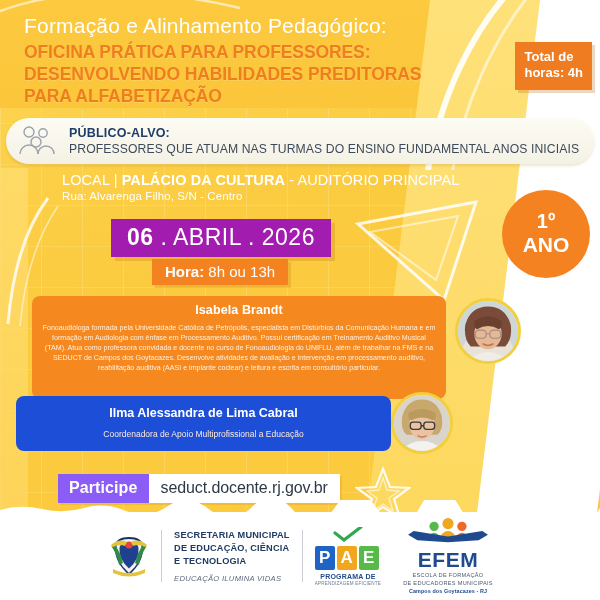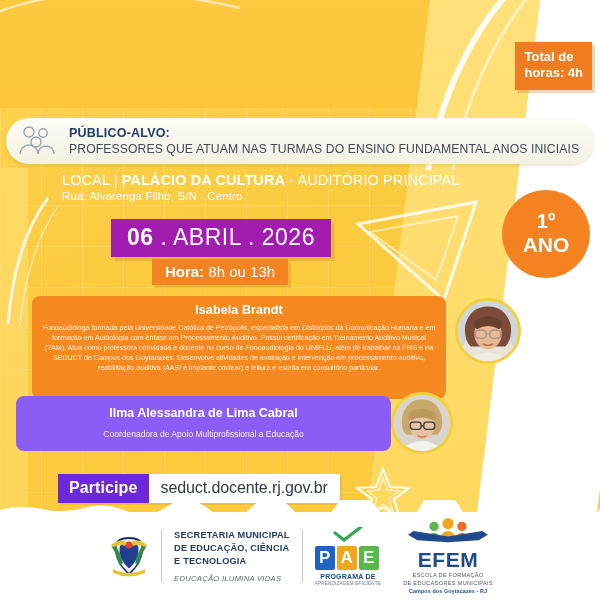--- a/index.html
+++ b/index.html
@@ -141,39 +141,39 @@
     padding:7px 10px 26px 10px;
     color:#ffffff;
   }
   .sp1-name { text-align:center; font-weight:bold; font-size:12.5px; letter-spacing:.1px; }
   .sp1-bio {
     margin-top:6px; text-align:center;
     font-size:7.1px; line-height:1.42; color:#fdf0e2; letter-spacing:0px;
   }
   .sp2 {
     position:absolute; left:16px; top:396px; width:375px;
-    background:#8b5cf6; border-radius:8px;
+    background:#1d4ed8; border-radius:8px;
     padding:10px 10px 12px 10px; color:#ffffff;
   }
   .sp2-name { text-align:center; font-weight:bold; font-size:12.5px; }
   .sp2-role { text-align:center; font-size:8.5px; margin-top:9px; color:#fde9d6; }
   .avatar {
     position:absolute; border-radius:50%;
     border:3px solid #f2cf3d; background:#e9e4dd; overflow:hidden;
   }
   .av1 { left:455px; top:298px; width:66px; height:66px; }
   .av2 { left:391px; top:392px; width:62px; height:62px; }
   .avatar svg { display:block; width:100%; height:100%; }
   
   .participe {
     position:absolute; left:58px; top:474px; display:flex; align-items:stretch;
     box-shadow: 2px 2px 0 rgba(190,130,20,.18);
   }
   .p-label {
-    background:#6d28d9; color:#ffffff; font-weight:bold; font-size:16px;
+    background:#8b5cf6; color:#ffffff; font-weight:bold; font-size:16px;
     padding:5px 11px 6px 11px; letter-spacing:.1px;
   }
   .p-url {
     background:#ffffff; color:#2f3a47; font-size:16px;
     padding:5px 12px 6px 12px; letter-spacing:-.1px;
   }
   
   .footer {
     position:absolute; left:0; bottom:0; width:600px; height:88px;
     display:flex; align-items:center; justify-content:center; gap:0px;
@@ -237,20 +237,28 @@
   <svg class="tri-dec" viewBox="0 0 130 110">
     <path d="M6 28 L124 6 L92 104 Z" stroke="#ffffff" stroke-width="3" fill="none" opacity=".85"></path>
     <path d="M18 36 L106 20 L84 84 Z" stroke="#ffffff" stroke-width="2" fill="none" opacity=".55"></path>
   </svg>
 
   <svg class="star-dec" viewBox="0 0 56 56">
     <path d="M28 3 L35 21 L54 22 L39 33 L45 52 L28 41 L11 52 L17 33 L2 22 L21 21 Z" stroke="#ffffff" stroke-width="2.2" fill="none" opacity=".9"></path>
     <path d="M28 12 L32 24 L44 25 L34 32 L38 45 L28 38 L18 45 L22 32 L12 25 L24 24 Z" stroke="#ffffff" stroke-width="1.4" fill="none" opacity=".6"></path>
   </svg>
 
+  <div class="hdr">
+    <div class="hdr-sub">Formação e Alinhamento Pedagógico:</div>
+    <div class="hdr-main">
+      <div>OFICINA PRÁTICA PARA PROFESSORES:</div>
+      <div>DESENVOLVENDO HABILIDADES PREDITORAS</div>
+      <div>PARA ALFABETIZAÇÃO</div>
+    </div>
+  </div>
 
   <div class="horas">
     <div>Total de</div>
     <div>horas: 4h</div>
   </div>
 
   <div class="pill">
     <svg class="pill-icon" viewBox="0 0 42 34">
       <circle cx="13" cy="8" r="5" fill="none" stroke="#9aa3ad" stroke-width="1.4"></circle>
       <circle cx="27" cy="9" r="4.2" fill="none" stroke="#9aa3ad" stroke-width="1.4"></circle>

